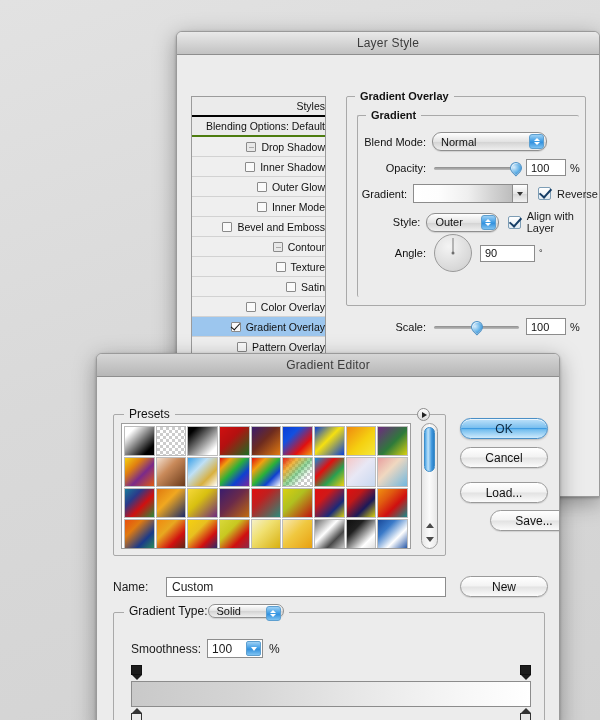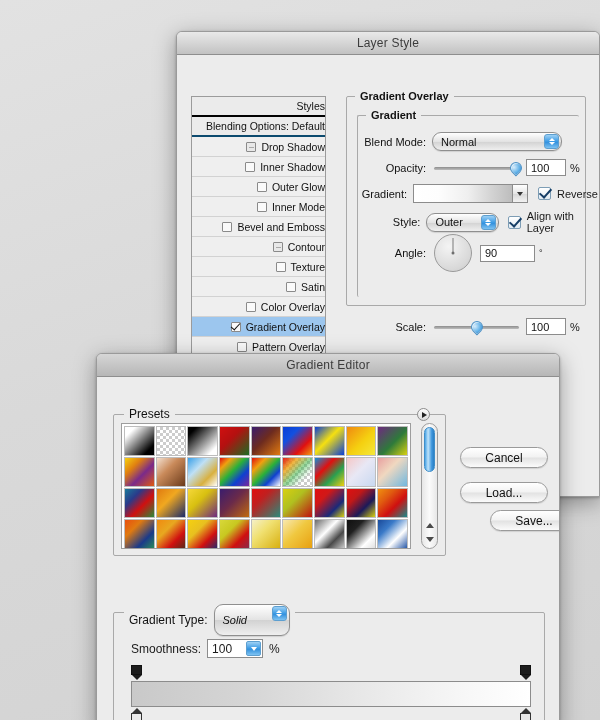--- a/index.html
+++ b/index.html
@@ -52,21 +52,21 @@
     background: #fff;
   }
   .sl-row {
     height: 20px; display: flex; align-items: center;
     padding-left: 6px; font-size: 10.5px; color: #111;
     border-bottom: 1px solid #d2d2d2;
     background: #efefef;
     justify-content: flex-end;
   }
   .sl-row.header { background: #ebebeb; border-bottom: 2px solid #000; }
-  .sl-row.header2 { background: #ebebeb; border-bottom: 2px solid #0c4a6e; }
+  .sl-row.header2 { background: #ebebeb; border-bottom: 2px solid #4d7c0f; }
   .sl-row.selected { background: #9cc6ee; }
   .sl-row.indent { padding-left: 18px; }
   .sl-row:last-child { border-bottom: none; }
   .cb {
     width: 10px; height: 10px; flex: 0 0 10px;
     border: 1px solid #8a8a8a; background: #fafafa;
     margin-right: 5px; border-radius: 1px;
     position: relative;
   }
   .cb.dim { background: #e8e8e8; }
@@ -275,21 +275,21 @@
     display:flex; align-items:center; padding-left:5px; font-size:12px;
   }
 
   .gt-group {
     position: absolute; left: 16px; top: 235px; width: 432px; height: 145px;
     border: 1px solid #a9a9a9; border-radius:2px;
   }
   .gt-legend {
     position: absolute; top: -9px; left: 10px; background:#ececec;
     padding: 0 5px; font-size: 12px; color:#111;
-    display:flex; align-items:center; gap:6px;text-align:center;
+    display:flex; align-items:center; text-align:center;
   }
   .smooth-field {
     height: 19px; width: 56px; border:1px solid #8c8c8c; background:#fff;
     display:flex; align-items:center; padding-left:4px; font-size:12px;
     position:relative;
   }
   .smooth-field .dd {
     position:absolute; right:1px; top:1px; width:15px; height:15px;
     border-radius:2px;
     background: linear-gradient(#9ed1f5,#3b9ae4 50%,#2b8bdb 51%,#7ec3f2);
@@ -392,21 +392,21 @@
     </div>
 
     <div class="group" style="left:345px; top:0; left:169px; top:41px; width:240px; height:210px;">
       <div class="legend">Gradient Overlay</div>
 
       <div class="group" style="left:10px; top:18px; width:222px; height:182px; border-right:none; border-bottom:none;">
         <div class="legend">Gradient</div>
 
         <div class="row" style="left:0; top:16px; width:222px;">
           <div class="lbl" style="width:68px;">Blend Mode:</div>
-          <div class="popup" style="width:130px; margin-left:6px;">
+          <div class="popup" style="width:115px; margin-left:6px;">
             <span>Normal</span>
             <span class="arrows">
                 <i class="up"></i>
                 <i class="dn"></i>
               </span>
           </div>
         </div>
 
         <div class="row" style="left:0; top:43px; width:222px;">
           <div class="lbl" style="width:68px;">Opacity:</div>
@@ -527,35 +527,47 @@
           </div>
         <div class="arrbtn dn">
             <i></i>
           </div>
       </div>
     </div>
     <div class="presets-gear">
         <i></i>
       </div>
 
+    <div class="btn primary" style="position:absolute; left:363px; top:41px; width:88px;">
+      <span>OK</span>
+    </div>
     <div class="btn" style="position:absolute; left:363px; top:70px; width:88px;">
       <span>Cancel</span>
     </div>
     <div class="btn" style="position:absolute; left:363px; top:105px; width:88px;">
       <span>Load...</span>
     </div>
     <div class="btn" style="position:absolute; left:363px; top:133px; width:88px;margin-left:30px;">
       <span>Save...</span>
     </div>
 
+    <div style="position:absolute; left:16px; top:199px; display:flex; align-items:center; width:435px;">
+      <span style="font-size:12px; width:44px;">Name:</span>
+      <div class="name-field" style="width:280px; margin-left:9px;">
+        <span>Custom</span>
+      </div>
+      <div class="btn" style="width:88px; margin-left:14px;">
+        <span>New</span>
+      </div>
+    </div>
 
     <div class="gt-group">
       <div class="gt-legend">
         <span>Gradient Type:</span>
-        <span class="popup" style="width:76px; height:32px;font-style:italic;">
+        <span class="popup" style="width:76px; height:14px;">
           <span>Solid</span>
           <span class="arrows">
               <i class="up"></i>
               <i class="dn"></i>
             </span>
         </span>
       </div>
 
       <div style="position:absolute; left:17px; top:26px; display:flex; align-items:center;">
         <span style="font-size:12px;">Smoothness:</span>

